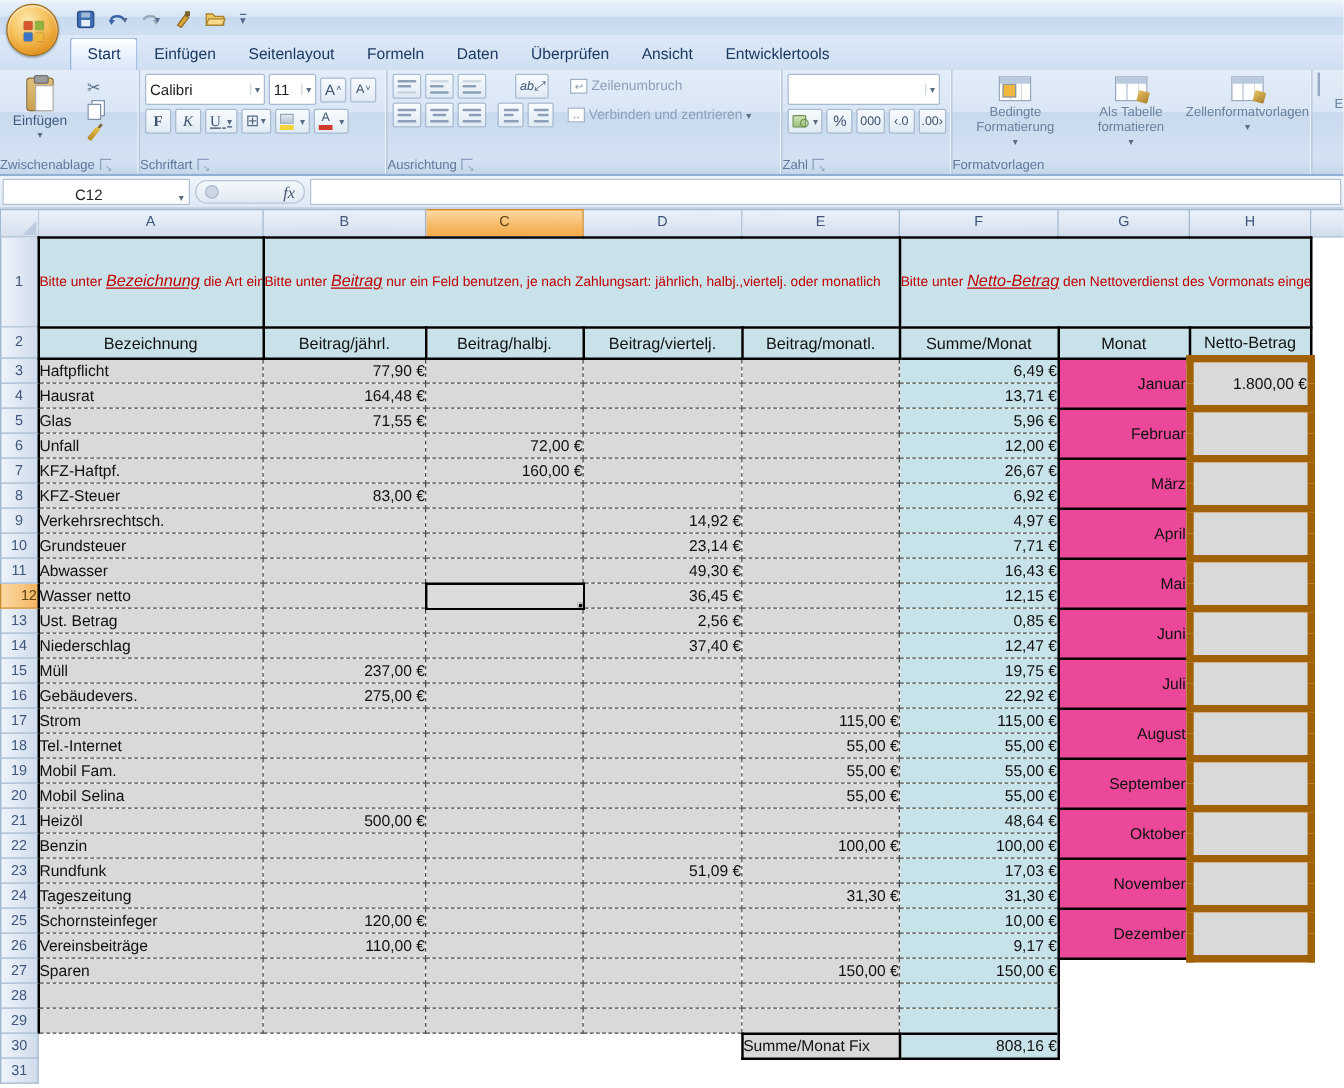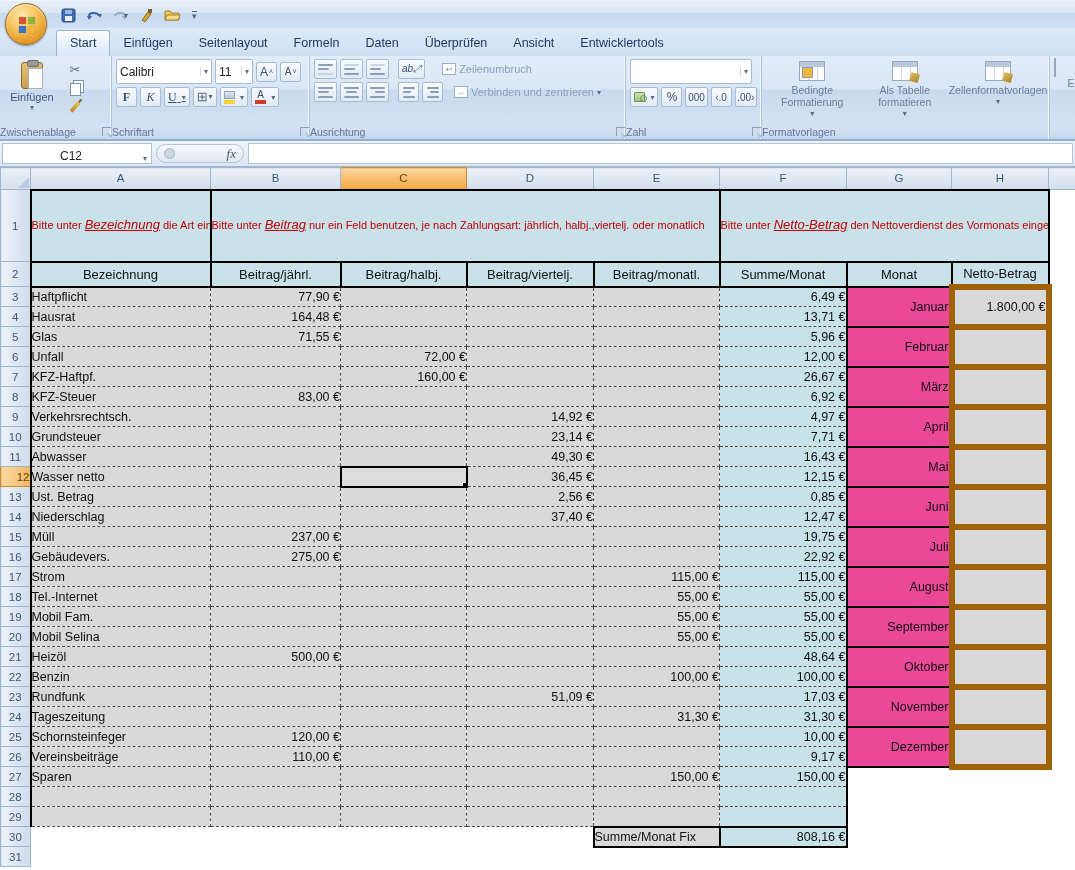--- a/index.html
+++ b/index.html
@@ -29,21 +29,21 @@
   .tab { font-size:12.5px; color:#1c3a60; padding:5px 13px 6px 13px; cursor:default; white-space:nowrap; }
   .tab.active { background:linear-gradient(180deg,#fdfeff,#e8f1fc 55%,#d8e7f8);
     border:1px solid #98b6dd; border-bottom:none; border-radius:3px 3px 0 0; color:#15355e; }
 
   
   .ribbon { height:85px; background:linear-gradient(180deg,#e3edf9 0%,#d9e6f5 40%,#c9daee 41%,#d3e2f3 86%,#c6d7eb 100%);
     border-bottom:2px solid #8fafd4; display:flex; overflow:hidden; }
   .rgroup { display:flex; flex-direction:column; border-right:1px solid #b3c4d8;
     box-shadow:inset -1px 0 0 #eff5fc; flex:0 0 auto; }
   .gcontent { flex:1; padding:3px 4px 1px 4px; position:relative; }
-  .glabel { height:15px; font-size:10.5px; color:#60779a; display:flex; align-items:center; justify-content:space-between; gap:4px; }
+  .glabel { height:15px; font-size:10.5px; color:#60779a; display:flex; align-items:center; justify-content:flex-start; gap:4px; }
   .launcher { width:9px; height:9px; border-left:1px solid #8aa0bd; border-top:1px solid #8aa0bd; position:relative; }
   .launcher:after { content:"\2198"; position:absolute; right:-1px; bottom:-3px; font-size:7px; color:#8aa0bd; }
   .dd { font-size:8px; color:#5a6c84; }
   .gray { color:#97a9c0; }
 
   
   .clip { display:flex; gap:4px; }
   .paste-btn { width:56px; display:flex; flex-direction:column; align-items:center; font-size:11px; color:#3e5a7d;
     border:1px solid transparent; border-radius:3px; padding-top:2px; }
   .clipicon { width:22px; height:27px; background:linear-gradient(#e3c079,#caa14f); border:1px solid #8a6a2e;
@@ -294,21 +294,21 @@
                 <i></i>
               </span>
             </span>
           <span class="tbtn">
               <span class="bars al-l al-b">
                 <i></i>
                 <i></i>
                 <i></i>
               </span>
             </span>
-          <span class="tbtn gray" style="margin-left:6px">
+          <span class="tbtn gray" style="margin-left:20px">
               <span style="font-size:10px;font-style:italic">ab⤢</span>
             </span>
           <span class="wraplab" style="margin-left:14px">
               <span class="miniic">↩</span>
               <span>Zeilenumbruch</span>
             </span>
         </div>
         <div class="frow">
           <span class="tbtn">
               <span class="bars al-l">

